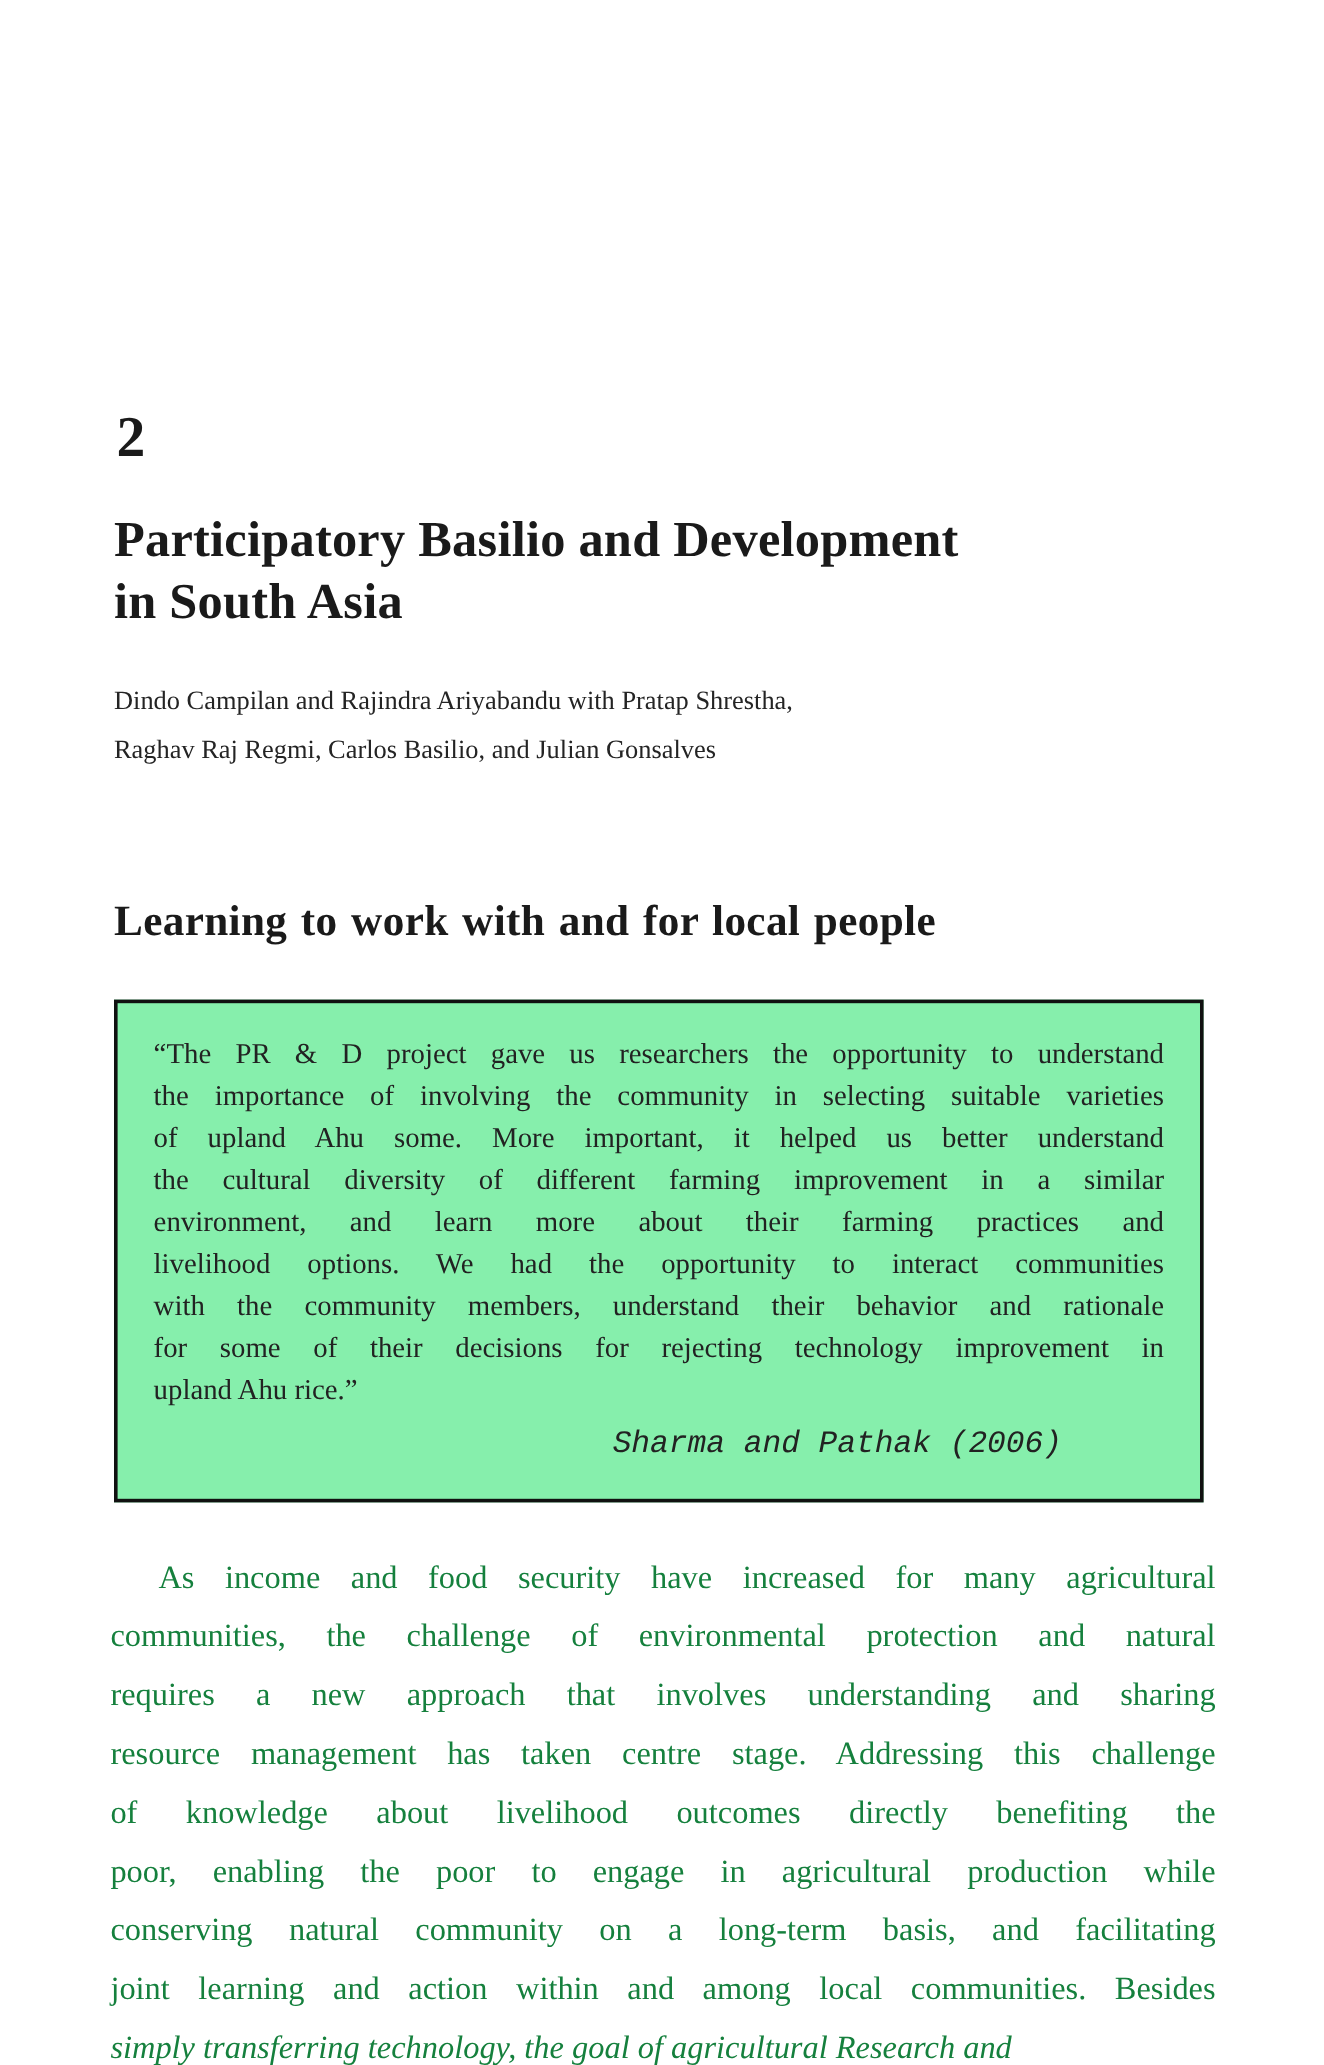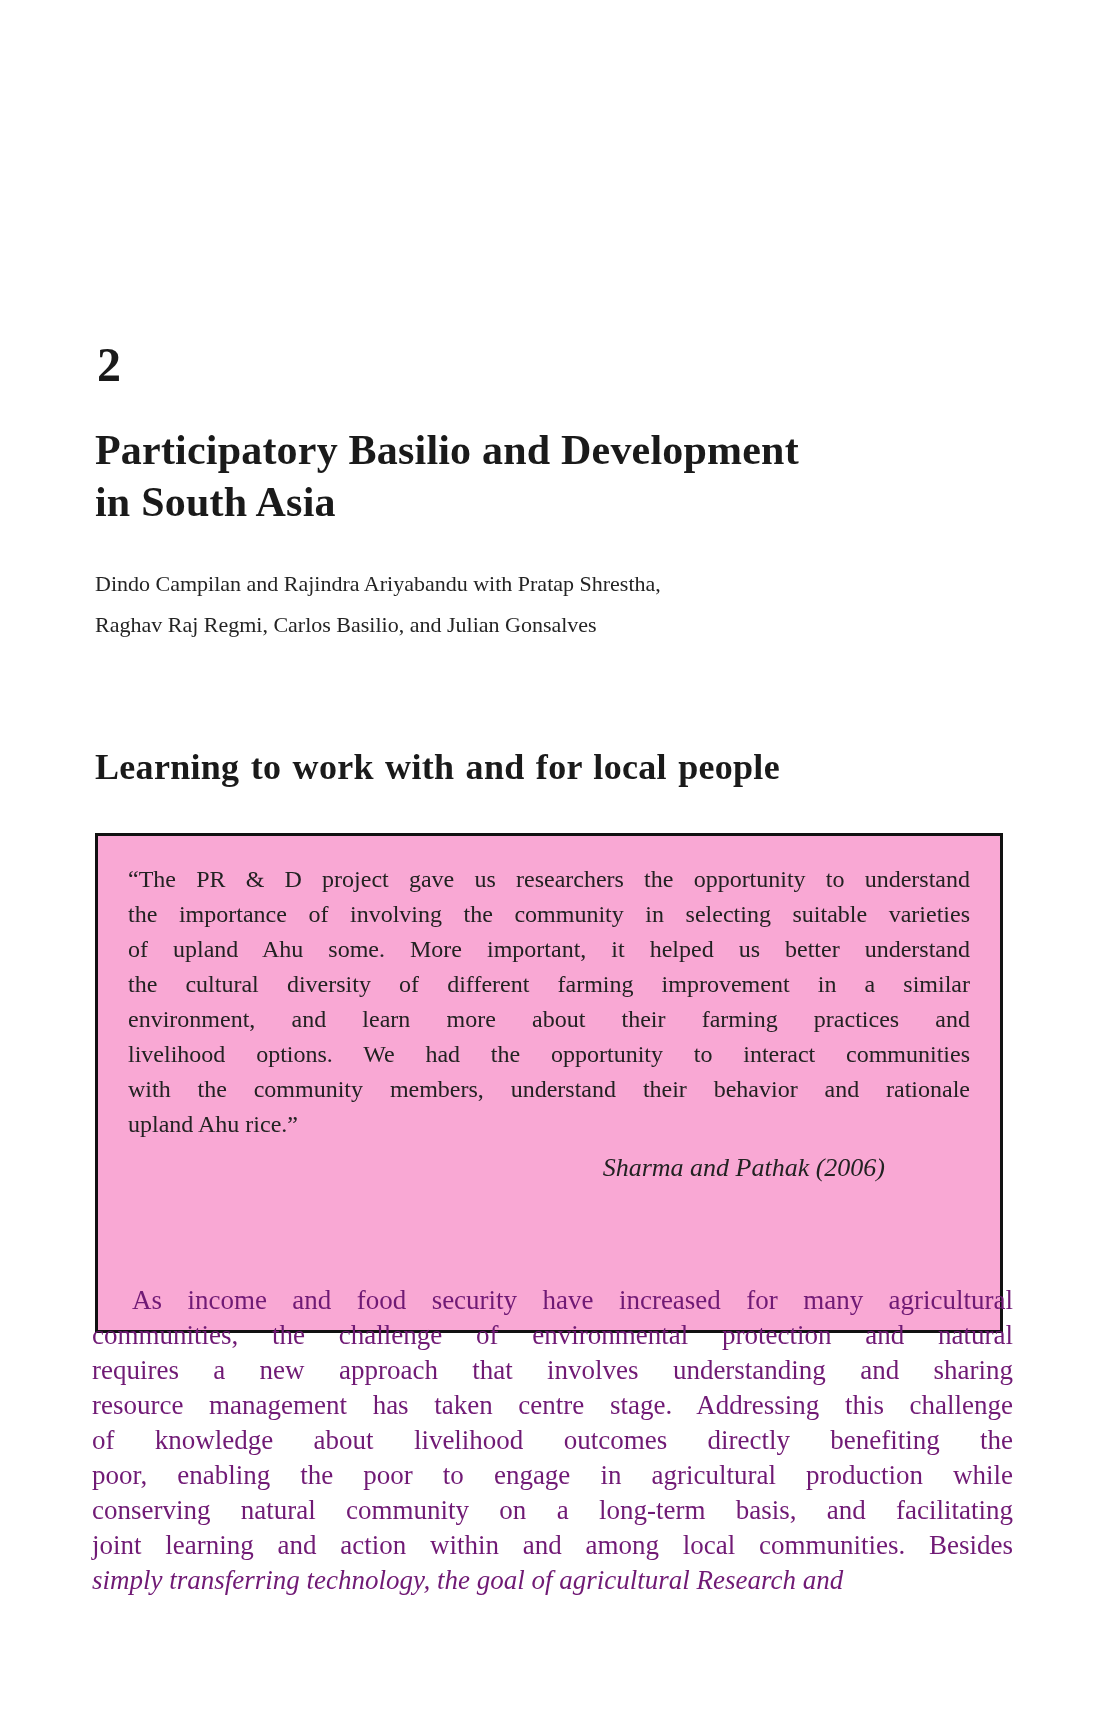--- a/index.html
+++ b/index.html
@@ -47,23 +47,23 @@
     font-size: 36px;
     font-weight: bold;
     letter-spacing: 0.3px;
     word-spacing: 2px;
   }
   .quote-box {
     position: absolute;
     left: 95px;
     top: 833px;
     width: 908px;
-    height: 500px;
+    height: 419px;
     box-sizing: border-box;
-    background: #f9a8d4;
+    background: #86efac;
     border: 3px solid #111111;
     padding: 26px 30px 0 30px;
   }
   .quote-text { width: 842px; }
   .quote-text .tline {
     font-size: 24px;
     line-height: 35px;
     text-align: justify;
     text-align-last: justify;
     color: #222222;
@@ -72,33 +72,35 @@
     text-align-last: left;
   }
   .quote-attribution {
     margin-top: 8px;
     margin-right: 85px;
     font-size: 26px;
     line-height: 36px;
     font-style: italic;
     text-align: right;
     color: #222222;
+    font-family: Liberation Mono, monospace;
   }
   .body-paragraph {
     position: absolute;
     left: 92px;
     top: 1283px;
     width: 921px;
   }
   .body-paragraph .tline {
     font-size: 27px;
     line-height: 35px;
     text-align: justify;
     text-align-last: justify;
-    color: #701a75;
+    color: #15803d;
+    margin-top: 14px;
   }
   .body-paragraph .tline.first { text-indent: 40px; }
   .body-paragraph .tline.last { text-align-last: left; font-style: italic; }
 </style>
 </head>
 <body>
 
 <div class="page">
 
   <div class="chapter-number">2</div>
@@ -117,20 +119,21 @@
 
   <div class="quote-box">
     <div class="quote-text">
         <div class="tline first">“The PR &amp; D project gave us researchers the opportunity to understand</div>
         <div class="tline">the importance of involving the community in selecting suitable varieties</div>
         <div class="tline">of upland Ahu some. More important, it helped us better understand</div>
         <div class="tline">the cultural diversity of different farming improvement in a similar</div>
         <div class="tline">environment, and learn more about their farming practices and</div>
         <div class="tline">livelihood options. We had the opportunity to interact communities</div>
         <div class="tline">with the community members, understand their behavior and rationale</div>
+        <div class="tline">for some of their decisions for rejecting technology improvement in</div>
         <div class="tline last">upland Ahu rice.”</div>
       </div>
     <div class="quote-attribution">Sharma and Pathak (2006)</div>
   </div>
 
   <div class="body-paragraph">
       <div class="tline first">As income and food security have increased for many agricultural</div>
       <div class="tline">communities, the challenge of environmental protection and natural</div>
       <div class="tline">requires a new approach that involves understanding and sharing</div>
       <div class="tline">resource management has taken centre stage. Addressing this challenge</div>

